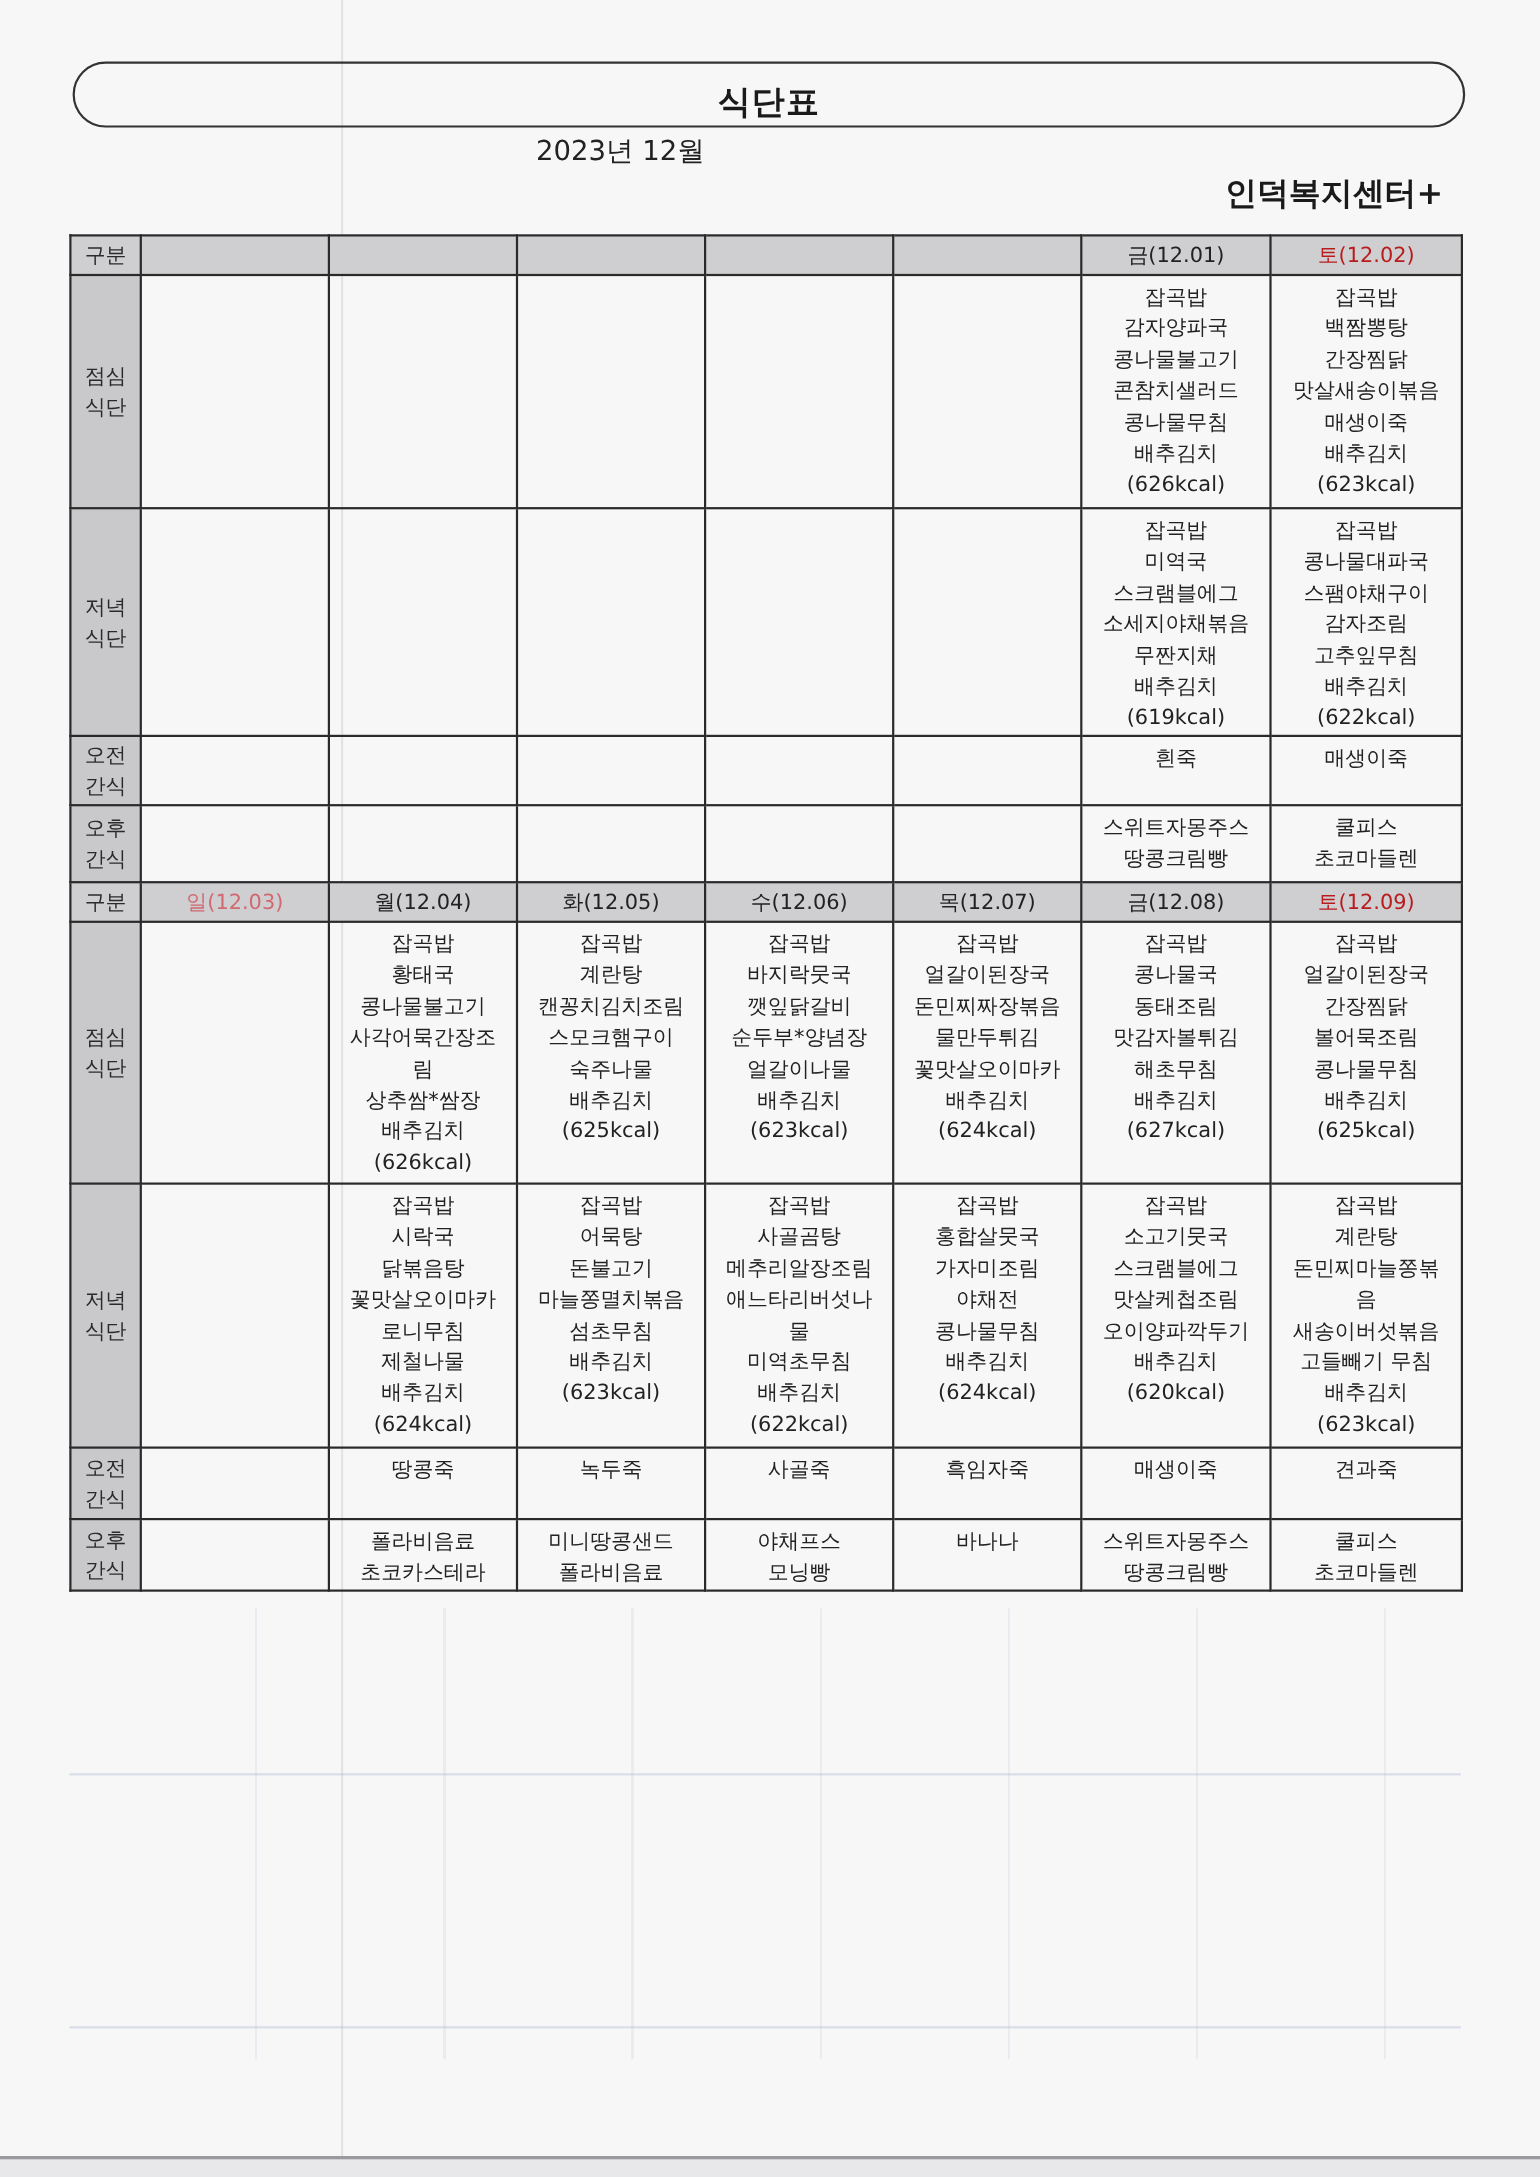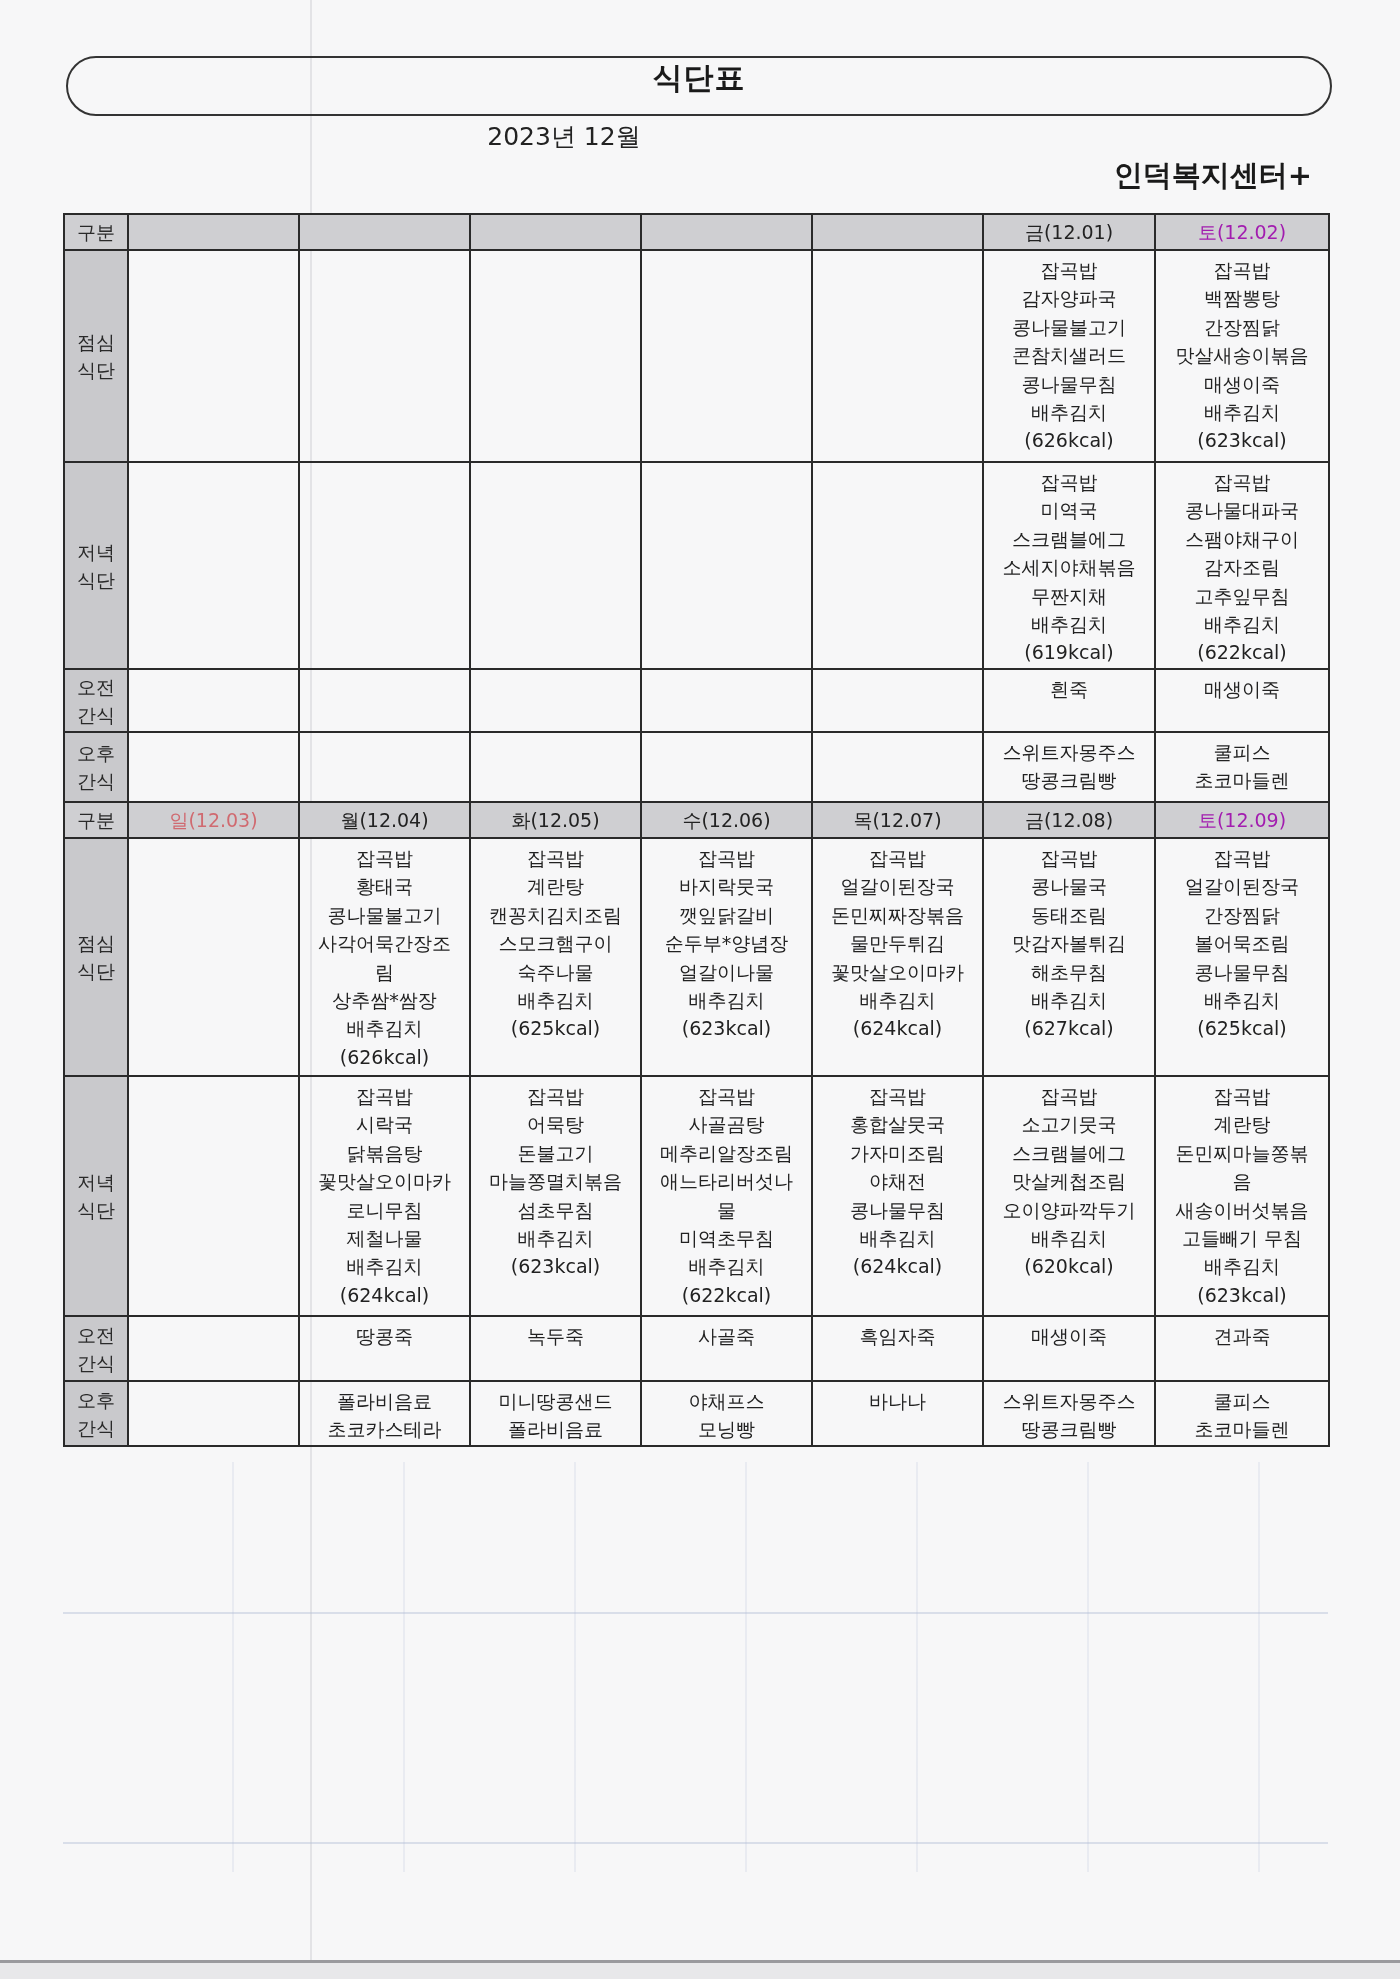--- a/index.html
+++ b/index.html
@@ -6,41 +6,41 @@
   body {
     width: 1400px; height: 1979px; position: relative; overflow: hidden;
     background: #f7f7f8;
     font-family: "DejaVu Sans", "Liberation Sans", sans-serif;
     color: #222;
   }
   .fold-line { position: absolute; left: 310px; top: 0; width: 2px; height: 1960px; background: #e3e3e6; }
   .bottom-edge { position: absolute; left: 0; top: 1960px; width: 1400px; height: 19px; background: #e8e8ea; border-top: 3px solid #9a9a9e; }
   .title-box {
     position: absolute; left: 66px; top: 56px; width: 1262px; height: 56px;
-    border: 2px solid #333; border-radius: 30px; display: flex; align-items: flex-start; justify-content: center;
+    border: 2px solid #333; border-radius: 30px; display: flex; align-items: flex-end; justify-content: center;
     background: transparent;
   }
   .title-text { font-size: 30px; font-weight: bold; letter-spacing: 1px; color: #1a1a1a; }
   .subtitle { position: absolute; left: 0; width: 1128px; top: 120px; text-align: center; font-size: 25px; color: #222; }
   .org { position: absolute; right: 88px; top: 156px; font-size: 29px; font-weight: bold; color: #1a1a1a; }
 
   table.menu {
     position: absolute; left: 63px; top: 213px; width: 1265px;
     border-collapse: collapse; table-layout: fixed;
   }
   table.menu td {
     border: 2px solid #2a2a2a; text-align: center; vertical-align: top;
     font-size: 19px; line-height: 28.4px; padding: 5px 2px 0 2px;
   }
   table.menu td.label {
     background: #c9c9cc; vertical-align: middle; padding: 0; font-size: 19px; line-height: 28px; color: #2a2a2a;
   }
   table.menu tr.hdr td { background: #cfcfd2; vertical-align: middle; height: 34px; padding: 0; font-size: 19px; margin-top: 16px; }
   .sun { color: #d06a70; }
-  .sat { color: #a21caf; }
+  .sat { color: #b91c1c; }
   .cell-line { display: block; }
   .ghost {
     position: absolute; left: 63px; top: 1462px; width: 1265px; height: 410px;
     background-image:
       repeating-linear-gradient(90deg, transparent 0 169px, rgba(180,190,215,0.35) 169px 171px);
     opacity: 0.6;
   }
   .ghost-h1 { position: absolute; left: 63px; top: 1612px; width: 1265px; height: 2px; background: rgba(180,190,215,0.45); }
   .ghost-h2 { position: absolute; left: 63px; top: 1842px; width: 1265px; height: 2px; background: rgba(180,190,215,0.45); }
 </style>

